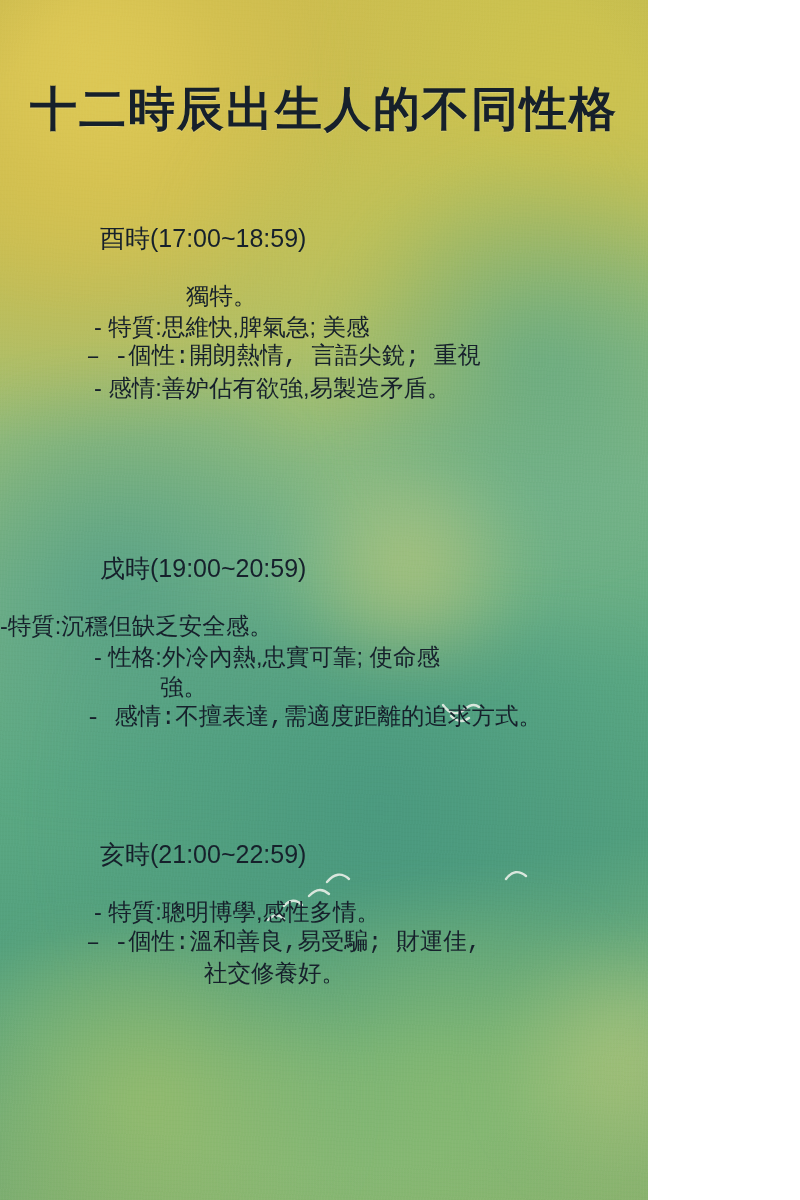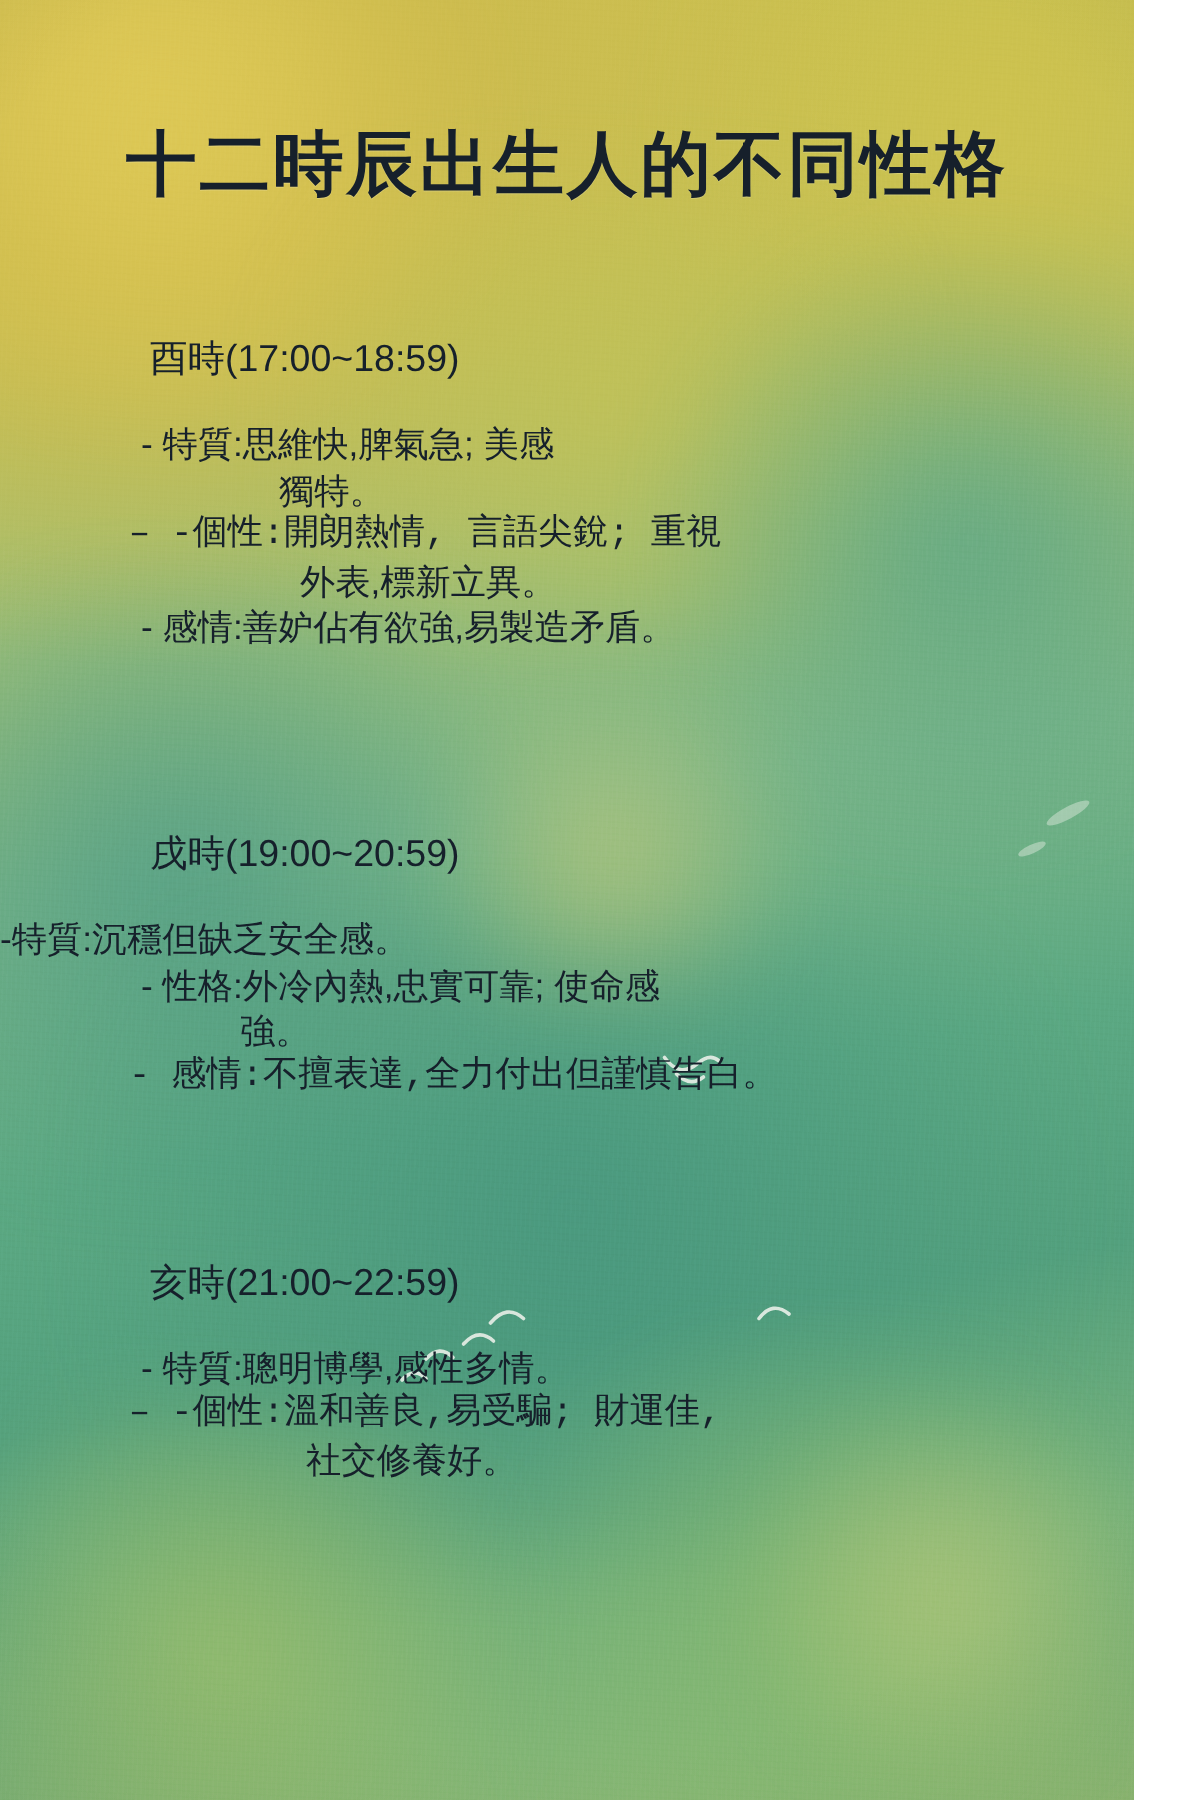--- a/index.html
+++ b/index.html
@@ -8,21 +8,21 @@
   }
   body {
     width: 800px;
     height: 1200px;
     font-family: "Liberation Sans", sans-serif;
     overflow: hidden;
   }
 
   .poster {
     position: relative;
-    width: 756px;
+    width: 648px;
     height: 1200px;
     overflow: hidden;
     background: #a8c27a;
   }
 
   
   .bg-base {
     position: absolute;
     inset: 0;
     background:
@@ -144,35 +144,34 @@
     </g>
   </svg>
 
   <div class="content">
 
     <div class="title">十二時辰出生人的不同性格</div>
 
     <div class="section sec1">
       <div class="sec-heading">酉時(17:00~18:59)</div>
       <div class="lines">
+        <div class="line cont-1">獨特。</div>
         <div class="line indent-b">- 特質:思維快,脾氣急; 美感</div>
-        <div class="line cont-1">獨特。</div>
         <div class="line indent-c">– -個性:開朗熱情, 言語尖銳; 重視</div>
-        <div class="line cont-2">外表,標新立異。</div>
         <div class="line indent-b">- 感情:善妒佔有欲強,易製造矛盾。</div>
       </div>
     </div>
 
     <div class="section sec2">
       <div class="sec-heading">戌時(19:00~20:59)</div>
       <div class="lines">
         <div class="line indent-a">-特質:沉穩但缺乏安全感。</div>
         <div class="line indent-b">- 性格:外冷內熱,忠實可靠; 使命感</div>
         <div class="line cont-3">強。</div>
-        <div class="line indent-c">- 感情:不擅表達,全力付出但謹慎告白。</div>
+        <div class="line indent-c">- 感情:不擅表達,需適度距離的追求方式。</div>
       </div>
     </div>
 
     <div class="section sec3">
       <div class="sec-heading">亥時(21:00~22:59)</div>
       <div class="lines">
         <div class="line indent-b">- 特質:聰明博學,感性多情。</div>
         <div class="line indent-c">– -個性:溫和善良,易受騙; 財運佳,</div>
         <div class="line cont-4">社交修養好。</div>
       </div>

